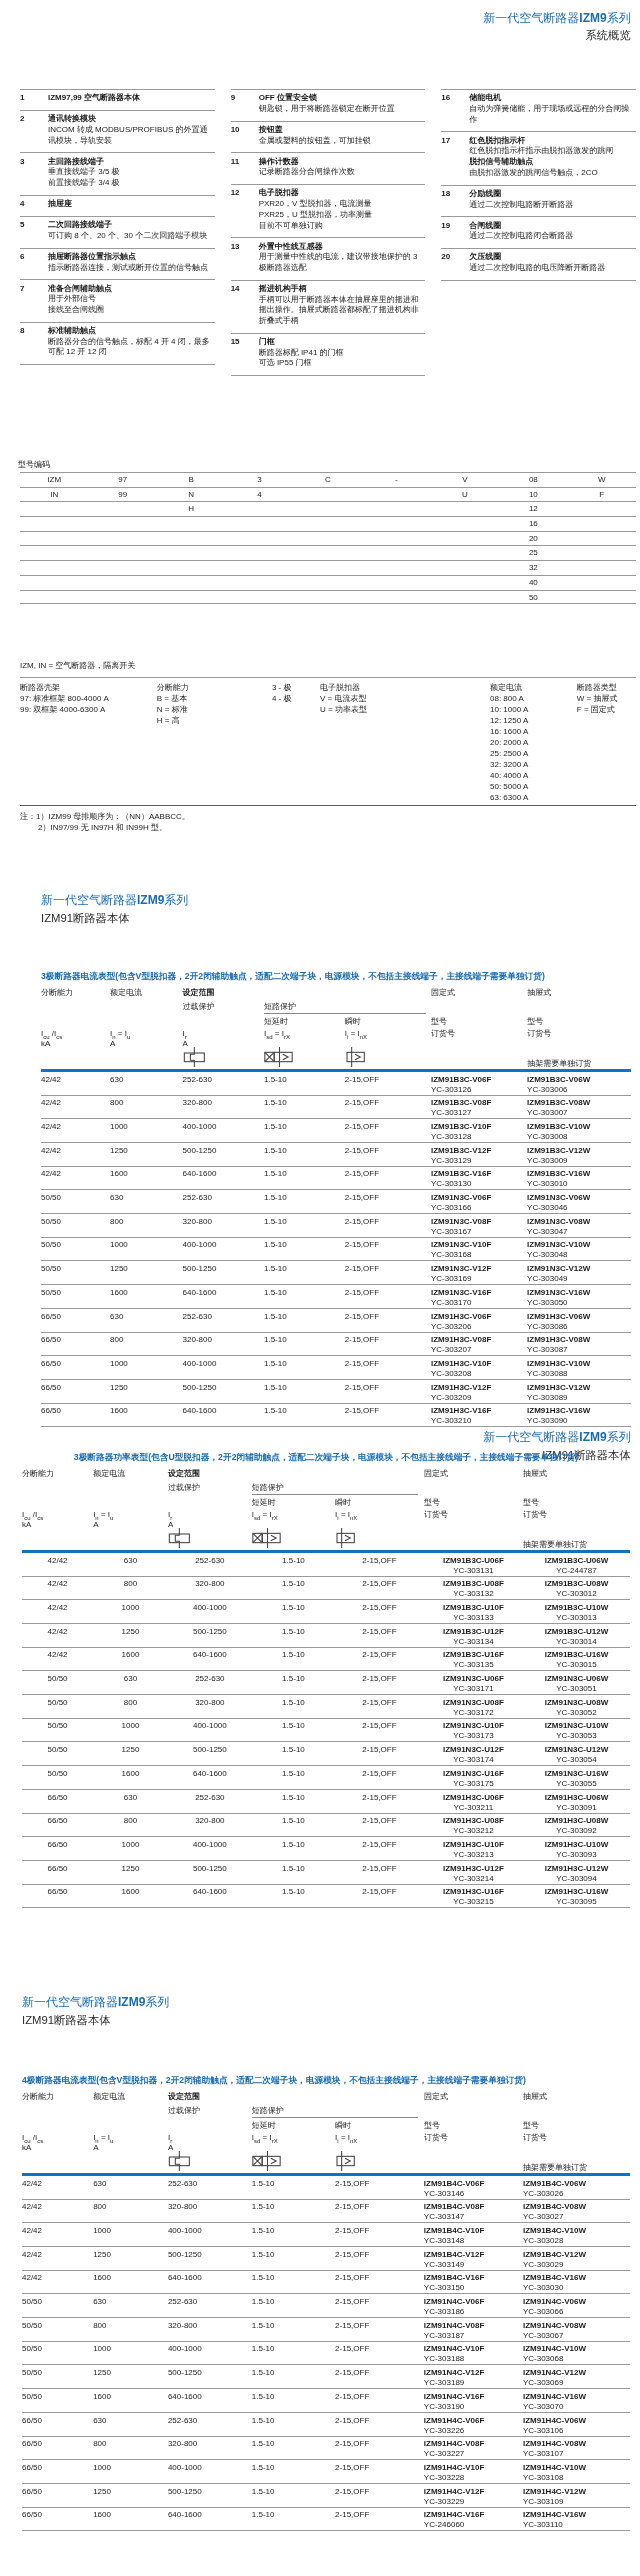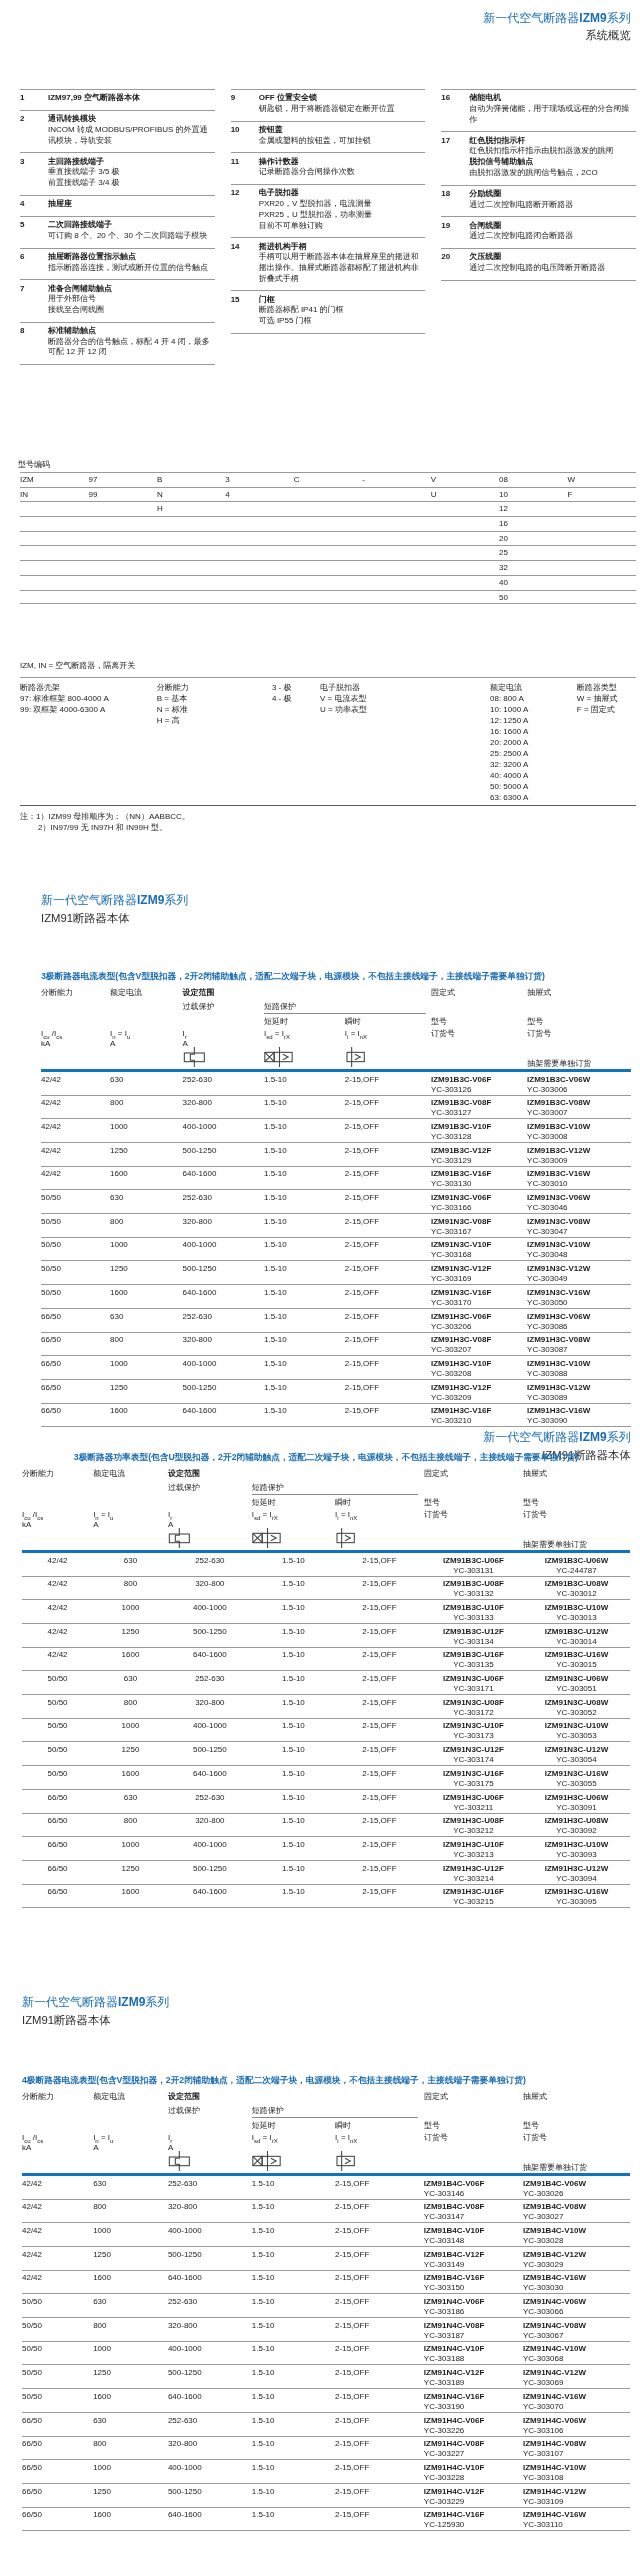--- a/index.html
+++ b/index.html
@@ -30,21 +30,21 @@
   .ov-col{flex:1;min-width:0;}
   .ov-item{border-top:0.7px solid var(--hair);padding:3.3px 0 6px;display:flex;}
   .ov-item.last{border-bottom:0.7px solid var(--hair);}
   .ov-num{width:28px;flex:none;font-weight:bold;line-height:10.7px;}
   .ov-content{flex:1;min-width:0;}
   .ov-title{font-weight:bold;line-height:10.7px;}
   .ov-desc{font-weight:normal;line-height:10.7px;}
 
   
   #model-coding-label{font-size:8px;line-height:10px;}
-  #model-coding-table{width:616px;font-size:8px;}
+  #model-coding-table{width:616px;font-size:8px;text-align:center;}
   .mc-row{display:grid;grid-template-columns:repeat(9,1fr);border-top:0.7px solid var(--hair);
           padding:2px 0 0;min-height:14.7px;box-sizing:border-box;}
   .mc-row:last-child{border-bottom:0.7px solid var(--hair);}
   .mc-cell{line-height:10px;}
 
   
   #izm-in-line{font-size:8px;line-height:10px;}
   #legend{width:616px;border-top:0.7px solid var(--hair);padding-top:4px;display:grid;
           grid-template-columns:22.2% 18.7% 7.8% 27.6% 14.1% auto;font-size:8px;}
   .lg-h{line-height:11px;}
@@ -179,20 +179,27 @@
           <div class="ov-desc">记录断路器分合闸操作次数</div>
         </div>
       </div>
       <div class="ov-item">
         <div class="ov-num">12</div>
         <div class="ov-content">
           <div class="ov-title">电子脱扣器</div>
           <div class="ov-desc">PXR20，V 型脱扣器，电流测量</div>
           <div class="ov-desc">PXR25，U 型脱扣器，功率测量</div>
           <div class="ov-desc">目前不可单独订购</div>
+        </div>
+      </div>
+      <div class="ov-item">
+        <div class="ov-num">13</div>
+        <div class="ov-content">
+          <div class="ov-title">外置中性线互感器</div>
+          <div class="ov-desc">用于测量中性线的电流，建议带接地保护的 3 极断路器选配</div>
         </div>
       </div>
       <div class="ov-item">
         <div class="ov-num">14</div>
         <div class="ov-content">
           <div class="ov-title">摇进机构手柄</div>
           <div class="ov-desc">手柄可以用于断路器本体在抽屉座里的摇进和摇出操作。抽屉式断路器都标配了摇进机构非折叠式手柄</div>
         </div>
       </div>
       <div class="ov-item last">
@@ -1221,21 +1228,21 @@
       </div>
     </div>
     <div class="t-row">
       <div class="cell">66/50</div>
       <div class="cell">1600</div>
       <div class="cell">640-1600</div>
       <div class="cell">1.5-10</div>
       <div class="cell">2-15,OFF</div>
       <div class="cell">
         <div class="model">IZM91H4C-V16F</div>
-        <div>YC-125930</div>
+        <div>YC-246060</div>
       </div>
       <div class="cell">
         <div class="model">IZM91H4C-V16W</div>
         <div>YC-303110</div>
       </div>
     </div>
   </div>
 
 
 </body></html>

